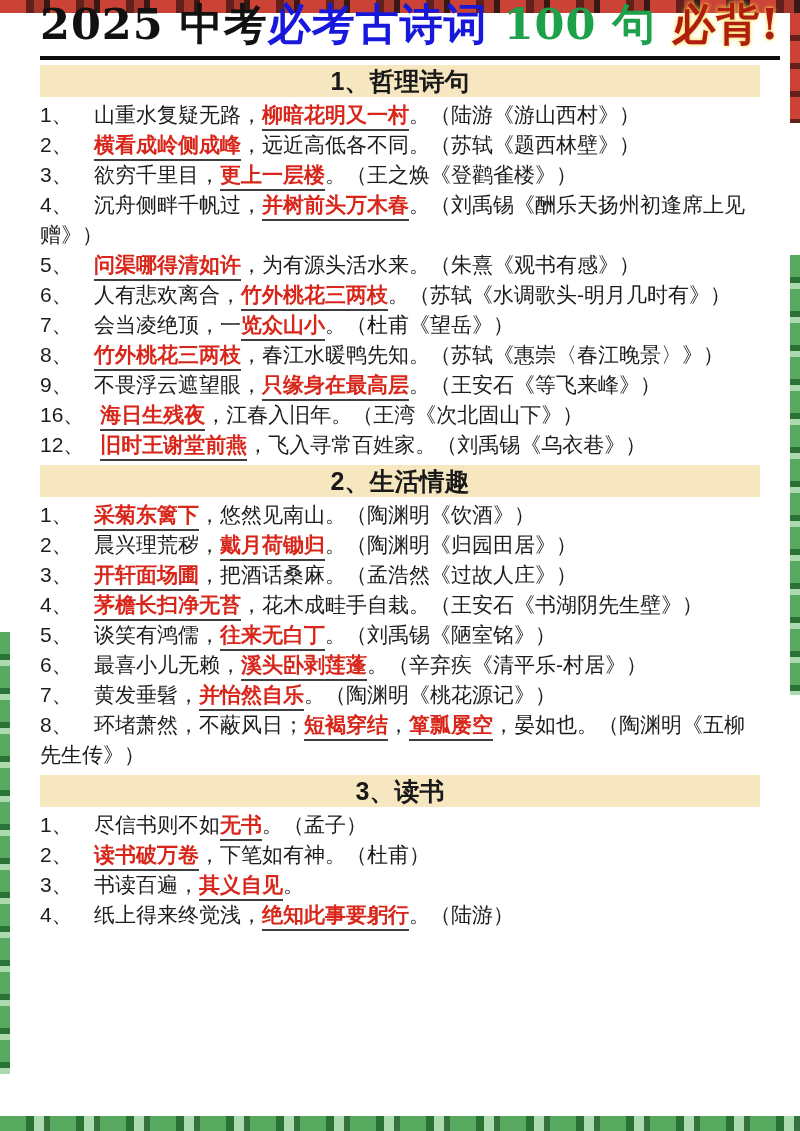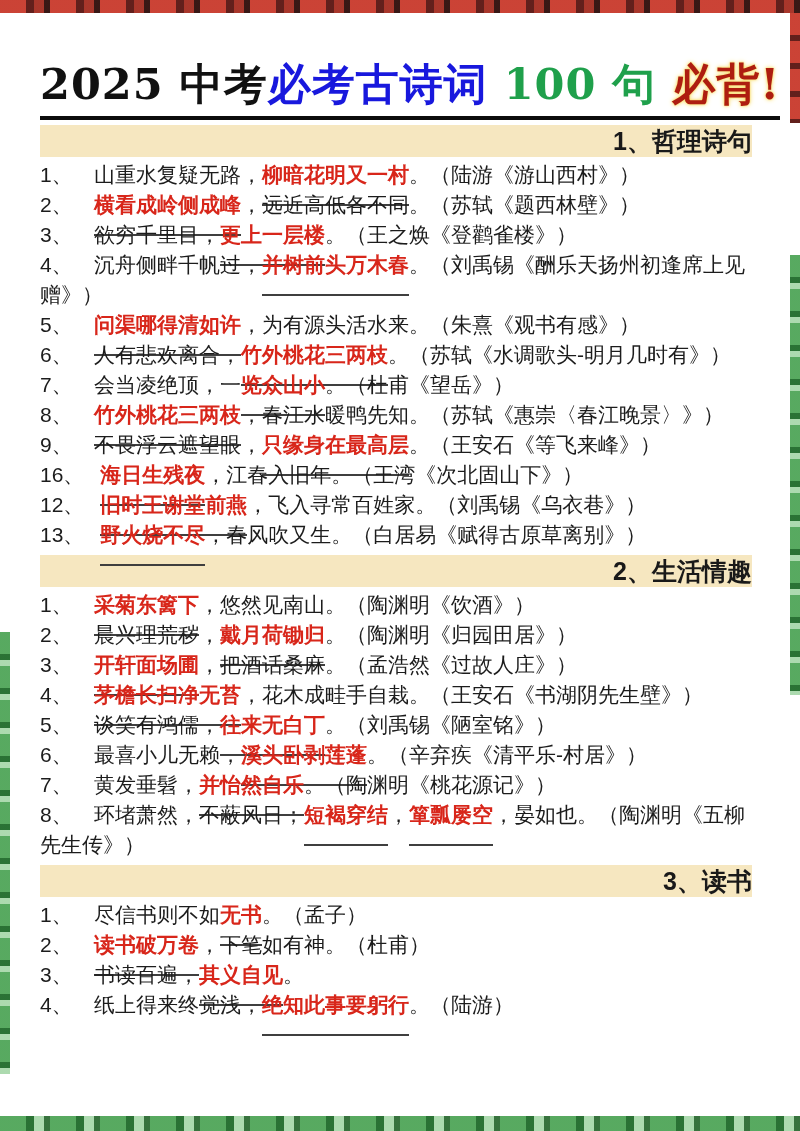--- a/index.html
+++ b/index.html
@@ -14,34 +14,34 @@
     background:repeating-linear-gradient(180deg,#c8392b 0 22px,#5a1410 22px 28px);}
   .tape-right{right:0;top:255px;width:10px;height:440px;
     background:repeating-linear-gradient(180deg,#4fa558 0 22px,#1f6b2a 22px 28px,#a8d8ab 28px 34px);}
   .tape-left{left:0;top:632px;width:10px;height:442px;
     background:repeating-linear-gradient(180deg,#4fa558 0 22px,#1f6b2a 22px 28px,#a8d8ab 28px 34px);}
   .tape-bottom{left:0;bottom:0;width:800px;height:15px;
     background:repeating-linear-gradient(90deg,#4fa558 0 26px,#1f6b2a 26px 34px,#a8d8ab 34px 44px,#2c6b33 44px 50px);}
 
   .content{position:absolute;left:40px;top:0;width:720px;}
 
-  .title-wrap{margin-top:60px;text-align:center;}
+  .title-wrap{text-align:center;}
   .title{display:inline-block;font-family:"DejaVu Serif","Liberation Serif",serif;
     font-weight:bold;font-size:43px;line-height:1.15;letter-spacing:1px;
     border-bottom:4px solid #0c0c0c;padding-bottom:7px;white-space:nowrap;}
   .title .seg{display:inline;}
   .title .seg-glow{text-shadow:0 0 5px #f8dc62,0 0 2px #f5d042;}
 
-  .band{background:#f6e7c0;text-align:right;font-weight:bold;font-size:25px;
-    color:#191919;line-height:32px;height:32px;margin:5px 8px 3px 0;}
+  .band{background:#f6e7c0;text-align:center;font-weight:bold;font-size:25px;
+    color:#191919;line-height:32px;height:32px;margin:5px 0 3px 0;}
 
   .item{font-size:21px;line-height:30px;color:#1c1c1c;}
   .num{display:inline-block;min-width:38px;margin-right:16px;}
   .hl{color:#d8261a;font-family:"DejaVu Serif","Liberation Serif",serif;font-weight:bold;
-    border-bottom:2px solid #3f3f3f;padding-bottom:17px;}
+    border-bottom:2px solid #3f3f3f;padding-bottom:2px;}
 </style>
 </head>
 <body>
 
 <div class="page">
   <div class="tape tape-top"></div>
   <div class="tape tape-right-top"></div>
   <div class="tape tape-right"></div>
   <div class="tape tape-left"></div>
   <div class="tape tape-bottom"></div>
@@ -57,21 +57,20 @@
           <div class="item"><span class="num">2、</span><span class="hl">横看成岭侧成峰</span><span class="plain">，远近高低各不同。（苏轼《题西林壁》）</span></div>
           <div class="item"><span class="num">3、</span><span class="plain">欲穷千里目，</span><span class="hl">更上一层楼</span><span class="plain">。（王之焕《登鹳雀楼》）</span></div>
           <div class="item"><span class="num">4、</span><span class="plain">沉舟侧畔千帆过，</span><span class="hl">并树前头万木春</span><span class="plain">。（刘禹锡《酬乐天扬州初逢席上见赠》）</span></div>
           <div class="item"><span class="num">5、</span><span class="hl">问渠哪得清如许</span><span class="plain">，为有源头活水来。（朱熹《观书有感》）</span></div>
           <div class="item"><span class="num">6、</span><span class="plain">人有悲欢离合，</span><span class="hl">竹外桃花三两枝</span><span class="plain">。（苏轼《水调歌头-明月几时有》）</span></div>
           <div class="item"><span class="num">7、</span><span class="plain">会当凌绝顶，一</span><span class="hl">览众山小</span><span class="plain">。（杜甫《望岳》）</span></div>
           <div class="item"><span class="num">8、</span><span class="hl">竹外桃花三两枝</span><span class="plain">，春江水暖鸭先知。（苏轼《惠崇〈春江晚景〉》）</span></div>
           <div class="item"><span class="num">9、</span><span class="plain">不畏浮云遮望眼，</span><span class="hl">只缘身在最高层</span><span class="plain">。（王安石《等飞来峰》）</span></div>
           <div class="item"><span class="num">16、</span><span class="hl">海日生残夜</span><span class="plain">，江春入旧年。（王湾《次北固山下》）</span></div>
           <div class="item"><span class="num">12、</span><span class="hl">旧时王谢堂前燕</span><span class="plain">，飞入寻常百姓家。（刘禹锡《乌衣巷》）</span></div>
-          <div class="item"><span class="num">13、</span><span class="hl">野火烧不尽</span><span class="plain">，春风吹又生。（白居易《赋得古原草离别》）</span></div>
         </div>
         <div>
           <div class="band">2、生活情趣</div>
           <div class="item"><span class="num">1、</span><span class="hl">采菊东篱下</span><span class="plain">，悠然见南山。（陶渊明《饮酒》）</span></div>
           <div class="item"><span class="num">2、</span><span class="plain">晨兴理荒秽，</span><span class="hl">戴月荷锄归</span><span class="plain">。（陶渊明《归园田居》）</span></div>
           <div class="item"><span class="num">3、</span><span class="hl">开轩面场圃</span><span class="plain">，把酒话桑麻。（孟浩然《过故人庄》）</span></div>
           <div class="item"><span class="num">4、</span><span class="hl">茅檐长扫净无苔</span><span class="plain">，花木成畦手自栽。（王安石《书湖阴先生壁》）</span></div>
           <div class="item"><span class="num">5、</span><span class="plain">谈笑有鸿儒，</span><span class="hl">往来无白丁</span><span class="plain">。（刘禹锡《陋室铭》）</span></div>
           <div class="item"><span class="num">6、</span><span class="plain">最喜小儿无赖，</span><span class="hl">溪头卧剥莲蓬</span><span class="plain">。（辛弃疾《清平乐-村居》）</span></div>
           <div class="item"><span class="num">7、</span><span class="plain">黄发垂髫，</span><span class="hl">并怡然自乐</span><span class="plain">。（陶渊明《桃花源记》）</span></div>

